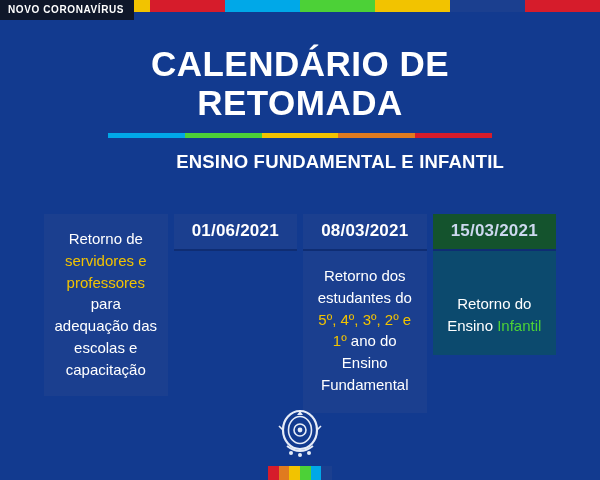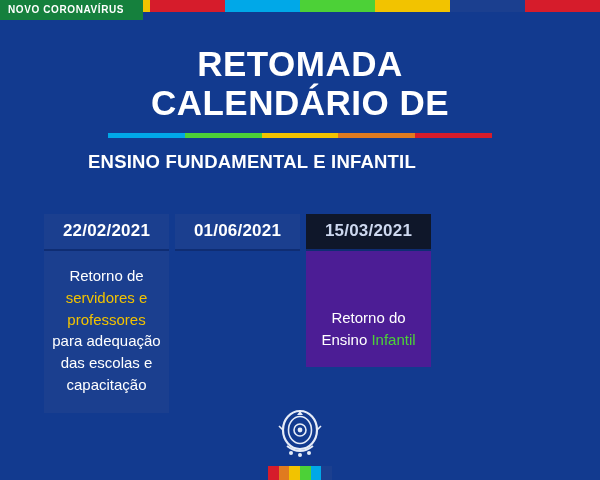--- a/index.html
+++ b/index.html
@@ -21,26 +21,26 @@
     top: 0; left: 0;
     width: 600px;
     height: 12px;
     display: flex;
   }
   .top-strip > div { height: 100%; }
 
   .badge {
     position: absolute;
     top: 0; left: 0;
-    background: #15803d;
+    background: #0f172a;
     color: #ffffff;
     font-size: 10px;
     font-weight: bold;
     letter-spacing: 0.6px;
-    padding: 5px 19px 5px 8px;
+    padding: 5px 10px 5px 8px;
     line-height: 1;
     z-index: 5;
   }
 
   
   .title-block {
     position: absolute;
     top: 44px;
     left: 0;
     width: 600px;
@@ -62,21 +62,21 @@
     height: 5px;
     display: flex;
   }
   .divider > div { height: 100%; }
 
   .subtitle-block {
     position: absolute;
     top: 150px;
     left: 0;
     width: 504px;
-    text-align: center;
+    text-align: right;
   }
   .subtitle-line {
     color: #ffffff;
     font-size: 18.5px;
     font-weight: bold;
     line-height: 1.3;
     letter-spacing: 0.2px;
   }
 
   
@@ -95,38 +95,38 @@
     background: #1b3f8f;
     color: #ffffff;
     font-size: 17px;
     font-weight: bold;
     text-align: center;
     padding: 7px 0 8px 0;
     letter-spacing: 0.2px;
     border-bottom: 2px solid #0f2d73;
   }
   .col-head.alt {
-    background: #0f172a;
+    background: #14532d;
     color: #cdd8ef;
   }
   .col-body {
     background: #1b3f8f;
     color: #ffffff;
     font-size: 15px;
     line-height: 1.45;
     text-align: center;
     padding: 14px 8px 16px 8px;
     min-height: 132px;
     box-sizing: border-box;
   }
   .col-body.tall { min-height: 162px; }
   .col-body.short {
-    background: #4c1d95;
+    background: #0c4a6e;
     min-height: 104px;
-    padding-top: 56px;
+    padding-top: 42px;
   }
   .hl-yellow { color: #f2c300; }
   .hl-green  { color: #4cd137; }
 
   
   .emblem {
     position: absolute;
     left: 277px;
     top: 408px;
     width: 46px;
@@ -155,49 +155,54 @@
   <div style="flex:1;background:#00a8e8"></div>
   <div style="flex:1;background:#4cd137"></div>
   <div style="flex:1;background:#f2c300"></div>
   <div style="flex:1;background:#1b3f8f"></div>
   <div style="flex:1;background:#d61c2b"></div>
 </div>
 
 <div class="badge">NOVO CORONAVÍRUS</div>
 
 <div class="title-block">
+  <div class="title-line">CALENDÁRIO DE</div>
   <div class="title-line">RETOMADA</div>
-  <div class="title-line">CALENDÁRIO DE</div>
 </div>
 
 <div class="divider">
   <div style="flex:1;background:#00a8e8"></div>
   <div style="flex:1;background:#4cd137"></div>
   <div style="flex:1;background:#f2c300"></div>
   <div style="flex:1;background:#e07b1f"></div>
   <div style="flex:1;background:#d61c2b"></div>
 </div>
 
 <div class="subtitle-block">
   <div class="subtitle-line">ENSINO FUNDAMENTAL E INFANTIL</div>
 </div>
 
 <div class="columns">
 
   <div class="col">
-    <div class="col-head">22/02/2021</div>
     <div class="col-body tall">
       <span>Retorno de </span><span class="hl-yellow">servidores e professores</span><span> para adequação das escolas e capacitação</span>
     </div>
   </div>
 
   <div class="col">
     <div class="col-head">01/06/2021</div>
   </div>
 
+  <div class="col">
+    <div class="col-head">08/03/2021</div>
+    <div class="col-body tall">
+      <span>Retorno dos estudantes do </span><span class="hl-yellow">5º, 4º, 3º, 2º e 1º</span><span> ano do Ensino Fundamental</span>
+    </div>
+  </div>
 
   <div class="col">
     <div class="col-head alt">15/03/2021</div>
     <div class="col-body short">
       <span>Retorno do Ensino </span><span class="hl-green">Infantil</span><span></span>
     </div>
   </div>
 
 </div>
 

